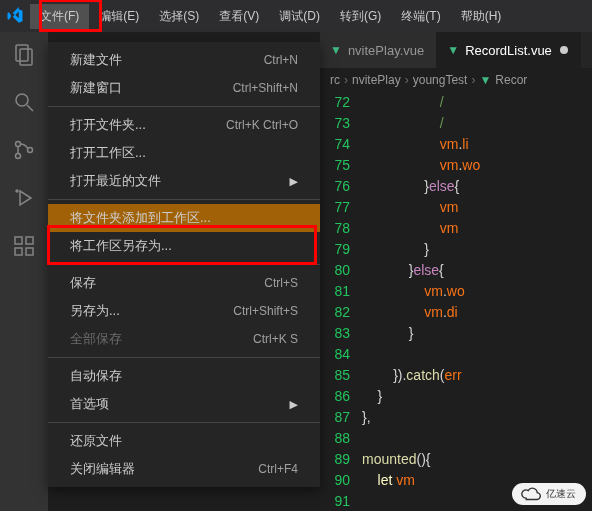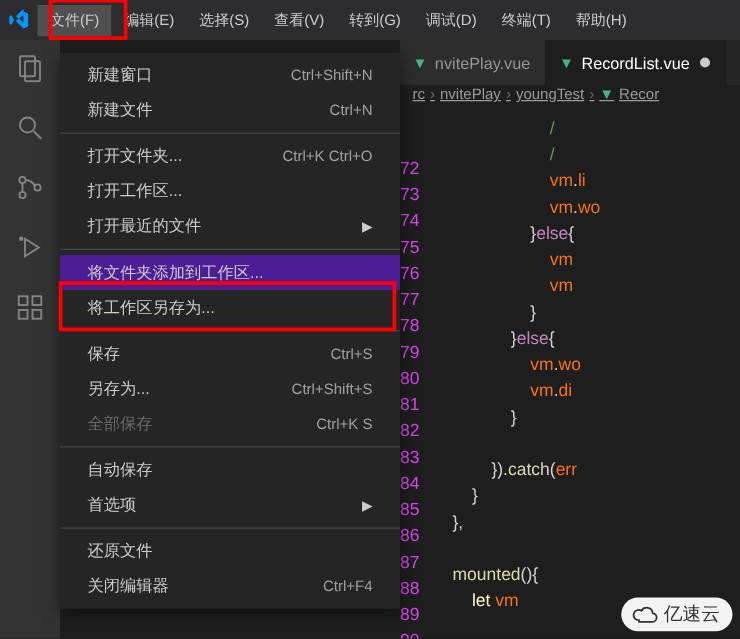--- a/index.html
+++ b/index.html
@@ -12,58 +12,58 @@
   .hl-box { position:absolute; border:3px solid #ff0000; pointer-events:none; z-index:60; }
   .hl-file { left:39px; top:-1px; width:63px; height:33px; }
   .hl-add { left:47px; top:225px; width:270px; height:40px; }
 
   .activitybar { position:absolute; left:0; top:32px; width:48px; height:479px; background:#333333; display:flex; flex-direction:column; align-items:center; padding-top:8px; gap:20px; }
   .act-icon { width:28px; height:28px; color:#858585; display:flex; align-items:center; justify-content:center; cursor:pointer; }
   .act-icon svg { width:24px; height:24px; stroke:currentColor; fill:none; stroke-width:1.5; }
 
   .dropdown { position:absolute; left:48px; top:42px; width:272px; background:#252526; box-shadow:0 4px 12px rgba(0,0,0,0.5); z-index:50; padding:4px 0; }
   .dd-item { display:flex; align-items:center; justify-content:space-between; padding:5px 22px; color:#cccccc; cursor:pointer; font-size:13px; }
-  .dd-item.highlighted { background:#4c1d95; }
+  .dd-item.highlighted { background:#a16207; }
   .dd-item.disabled { color:#6b6b6b; }
   .dd-item .chev { color:#cccccc; font-size:11px; }
   .dd-sep { height:1px; background:#454545; margin:4px 0; }
   .shortcut { color:#a0a0a0; font-size:12px; }
 
   .editor-area { position:absolute; left:320px; top:32px; right:0; height:479px; background:#1e1e1e; display:flex; flex-direction:column; }
   .tabs { height:36px; background:#252526; display:flex; align-items:stretch; overflow:hidden; }
   .tab { display:flex; align-items:center; padding:0 12px 0 10px; background:#2d2d2d; border-right:1px solid #1e1e1e; color:#969696; font-size:13px; gap:6px; cursor:pointer; }
   .tab.active { background:#1e1e1e; color:#ffffff; }
   .vue-icon { color:#41b883; font-size:12px; }
   .tab .mod-dot { width:8px; height:8px; border-radius:50%; background:#cccccc; margin-left:2px; }
-  .breadcrumb { height:24px; display:flex; align-items:flex-start; padding:0 10px; color:#9a9a9a; font-size:12px; gap:4px; overflow:hidden; white-space:nowrap;text-decoration:underline; }
+  .breadcrumb { height:24px; display:flex; align-items:center; padding:0 10px; color:#9a9a9a; font-size:12px; gap:4px; overflow:hidden; white-space:nowrap; }
   .breadcrumb .sep { color:#6b6b6b; }
   .code { flex:1; display:flex; font-family:Consolas,monospace; font-size:14px; line-height:21px; overflow:hidden; }
-  .gutter { width:42px; text-align:left; color:#d946ef; padding-right:12px;margin-top:32px; }
+  .gutter { width:42px; text-align:right; color:#22c55e; padding-right:12px; }
   .lines { flex:1; white-space:pre; color:#d4d4d4; }
   .c-comment{color:#6a9955;} .c-ident{color:#f97316;} .c-keyword{color:#c586c0;} .c-punct{color:#d4d4d4;} .c-method{color:#dcdcaa;} .c-kw2{color:#fef9c3;}
 
-  .watermark { position:absolute; right:6px; bottom:6px; background:rgba(255,255,255,0.95); border-radius:14px; padding:4px 10px 4px 8px; display:flex; align-items:center; gap:4px; color:#333; font-size:15px; z-index:80; }
+  .watermark { position:absolute; right:6px; bottom:6px; background:rgba(255,255,255,0.95); border-radius:14px; padding:4px 10px 4px 8px; display:flex; align-items:center; gap:4px; color:#333; font-size:10px; z-index:80; }
   .watermark .cloud { width:22px; height:14px; }
 </style>
 </head>
 <body>
 
 <div class="menubar">
   <span class="logo">
     <svg viewBox="0 0 24 24">
         <path fill="#0098ff" d="M17 3l5 2v14l-5 2-8-8 3-3 5 5V6l-5 5-3-3 8-8zM4 7l3 5-3 5-2-1V8l2-1z"></path>
       </svg>
   </span>
   <div id="menubar-items" style="display: flex;">
       <span class="menu-item active">文件(F)</span>
       <span class="menu-item">编辑(E)</span>
       <span class="menu-item">选择(S)</span>
       <span class="menu-item">查看(V)</span>
+      <span class="menu-item">调试(D)</span>
       <span class="menu-item">转到(G)</span>
-      <span class="menu-item">调试(D)</span>
       <span class="menu-item">终端(T)</span>
       <span class="menu-item">帮助(H)</span>
     </div>
 </div>
 
 <div class="hl-box hl-file"></div>
 <div class="hl-box hl-add"></div>
 
 <div class="activitybar">
   <div class="act-icon">
@@ -97,26 +97,26 @@
         <rect x="3" y="3" width="7" height="7"></rect>
         <rect x="14" y="3" width="7" height="7"></rect>
         <rect x="3" y="14" width="7" height="7"></rect>
         <rect x="14" y="14" width="7" height="7"></rect>
       </svg>
     </div>
 </div>
 
 <div class="dropdown" id="dropdown">
     <div class="dd-item">
+      <span>新建文件</span>
+      <span class="shortcut">Ctrl+N</span>
+    </div>
+    <div class="dd-item">
       <span>新建窗口</span>
       <span class="shortcut">Ctrl+Shift+N</span>
-    </div>
-    <div class="dd-item">
-      <span>新建文件</span>
-      <span class="shortcut">Ctrl+N</span>
     </div>
     <div class="dd-sep"></div>
     <div class="dd-item">
       <span>打开文件夹...</span>
       <span class="shortcut">Ctrl+K Ctrl+O</span>
     </div>
     <div class="dd-item">
       <span>打开工作区...</span>
     </div>
     <div class="dd-item">

